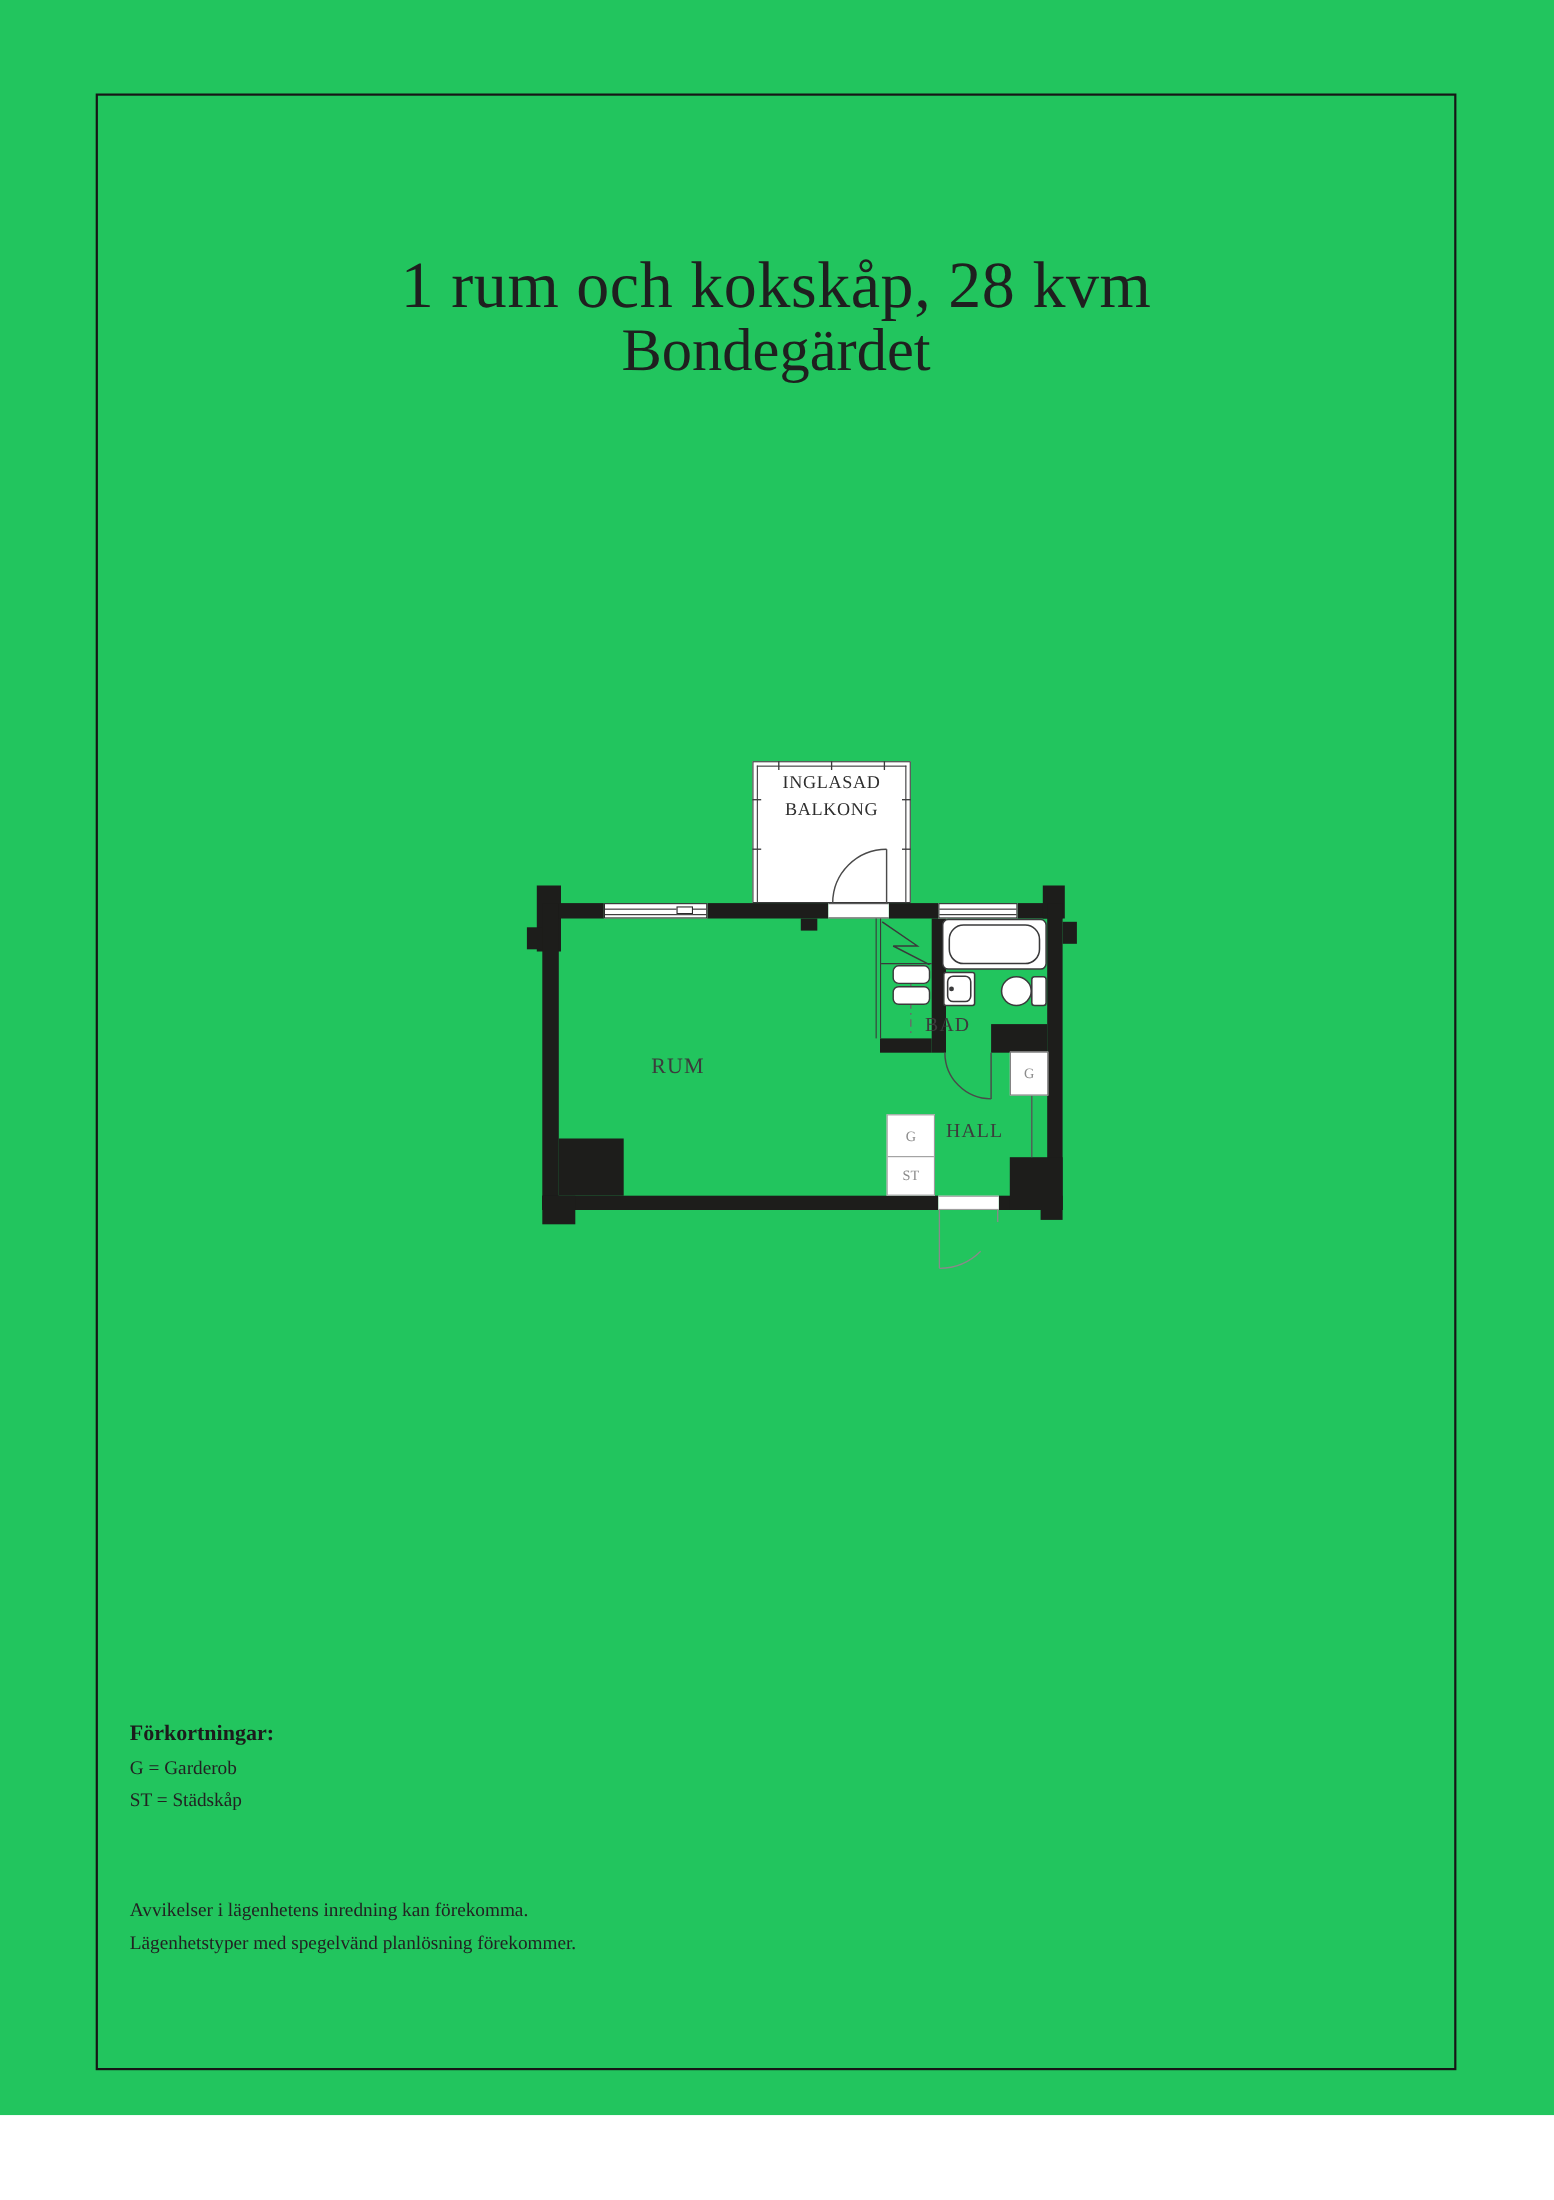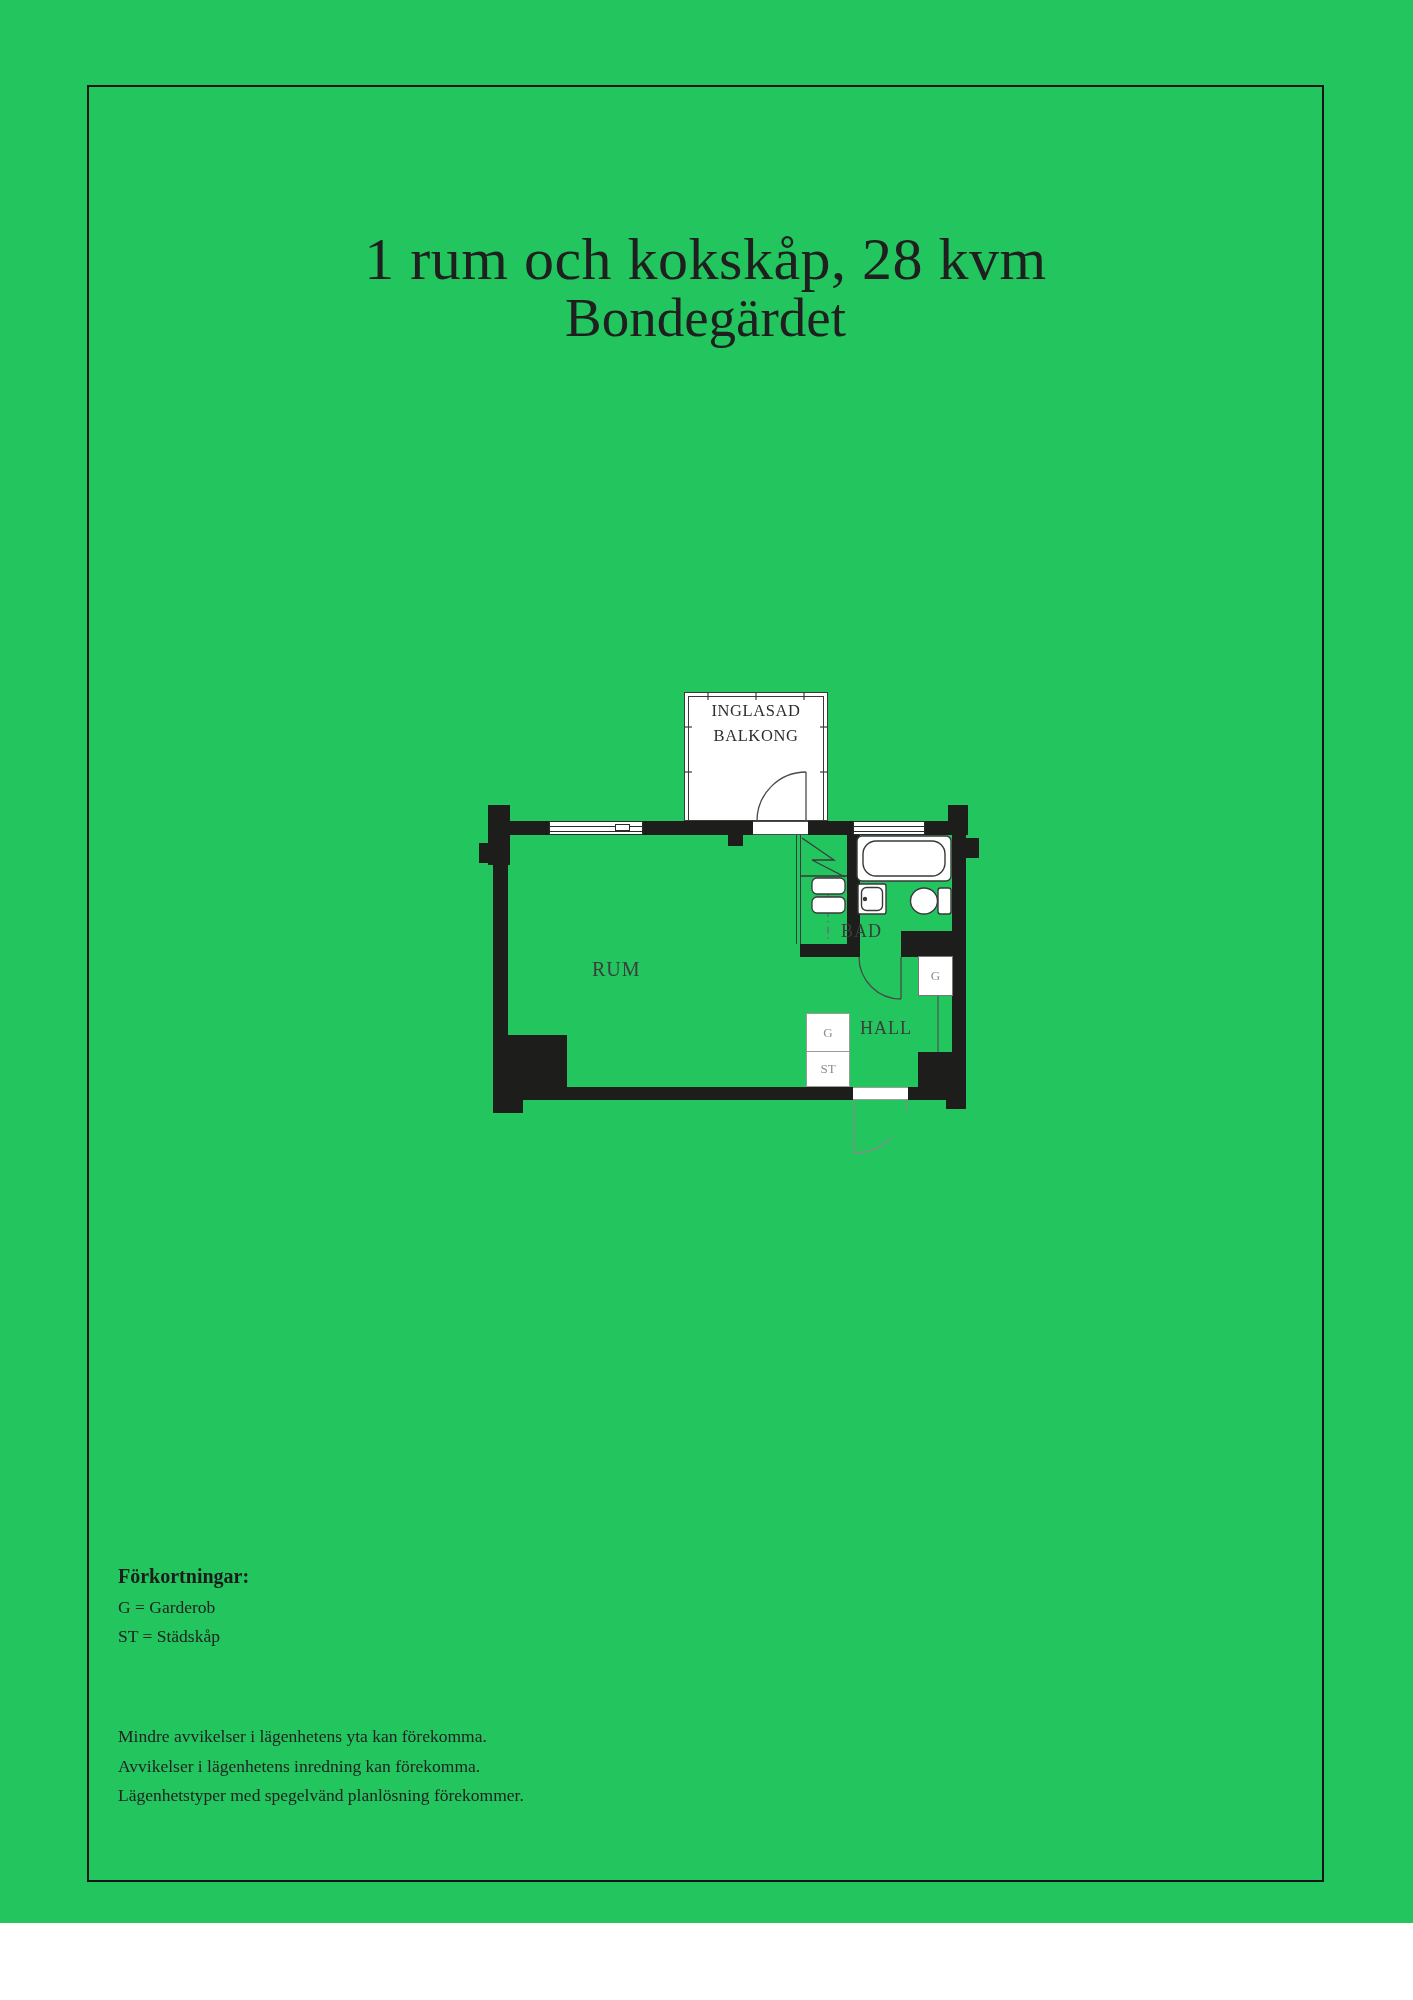--- a/index.html
+++ b/index.html
@@ -202,17 +202,16 @@
     <div class="room-label" style="left:860px;top:1018px;">HALL</div>
   </div>
 
   <div class="abbr">
     <div class="abbr-title">Förkortningar:</div>
     <div class="abbr-item">G = Garderob</div>
     <div class="abbr-item">ST = Städskåp</div>
   </div>
 
   <div class="disclaimer">
-    <div>Mindre avvikelser i lägenhetens yta kan förekomma.</div>
     <div>Avvikelser i lägenhetens inredning kan förekomma.</div>
     <div>Lägenhetstyper med spegelvänd planlösning förekommer.</div>
   </div>
 </div>
 
 </body></html>

